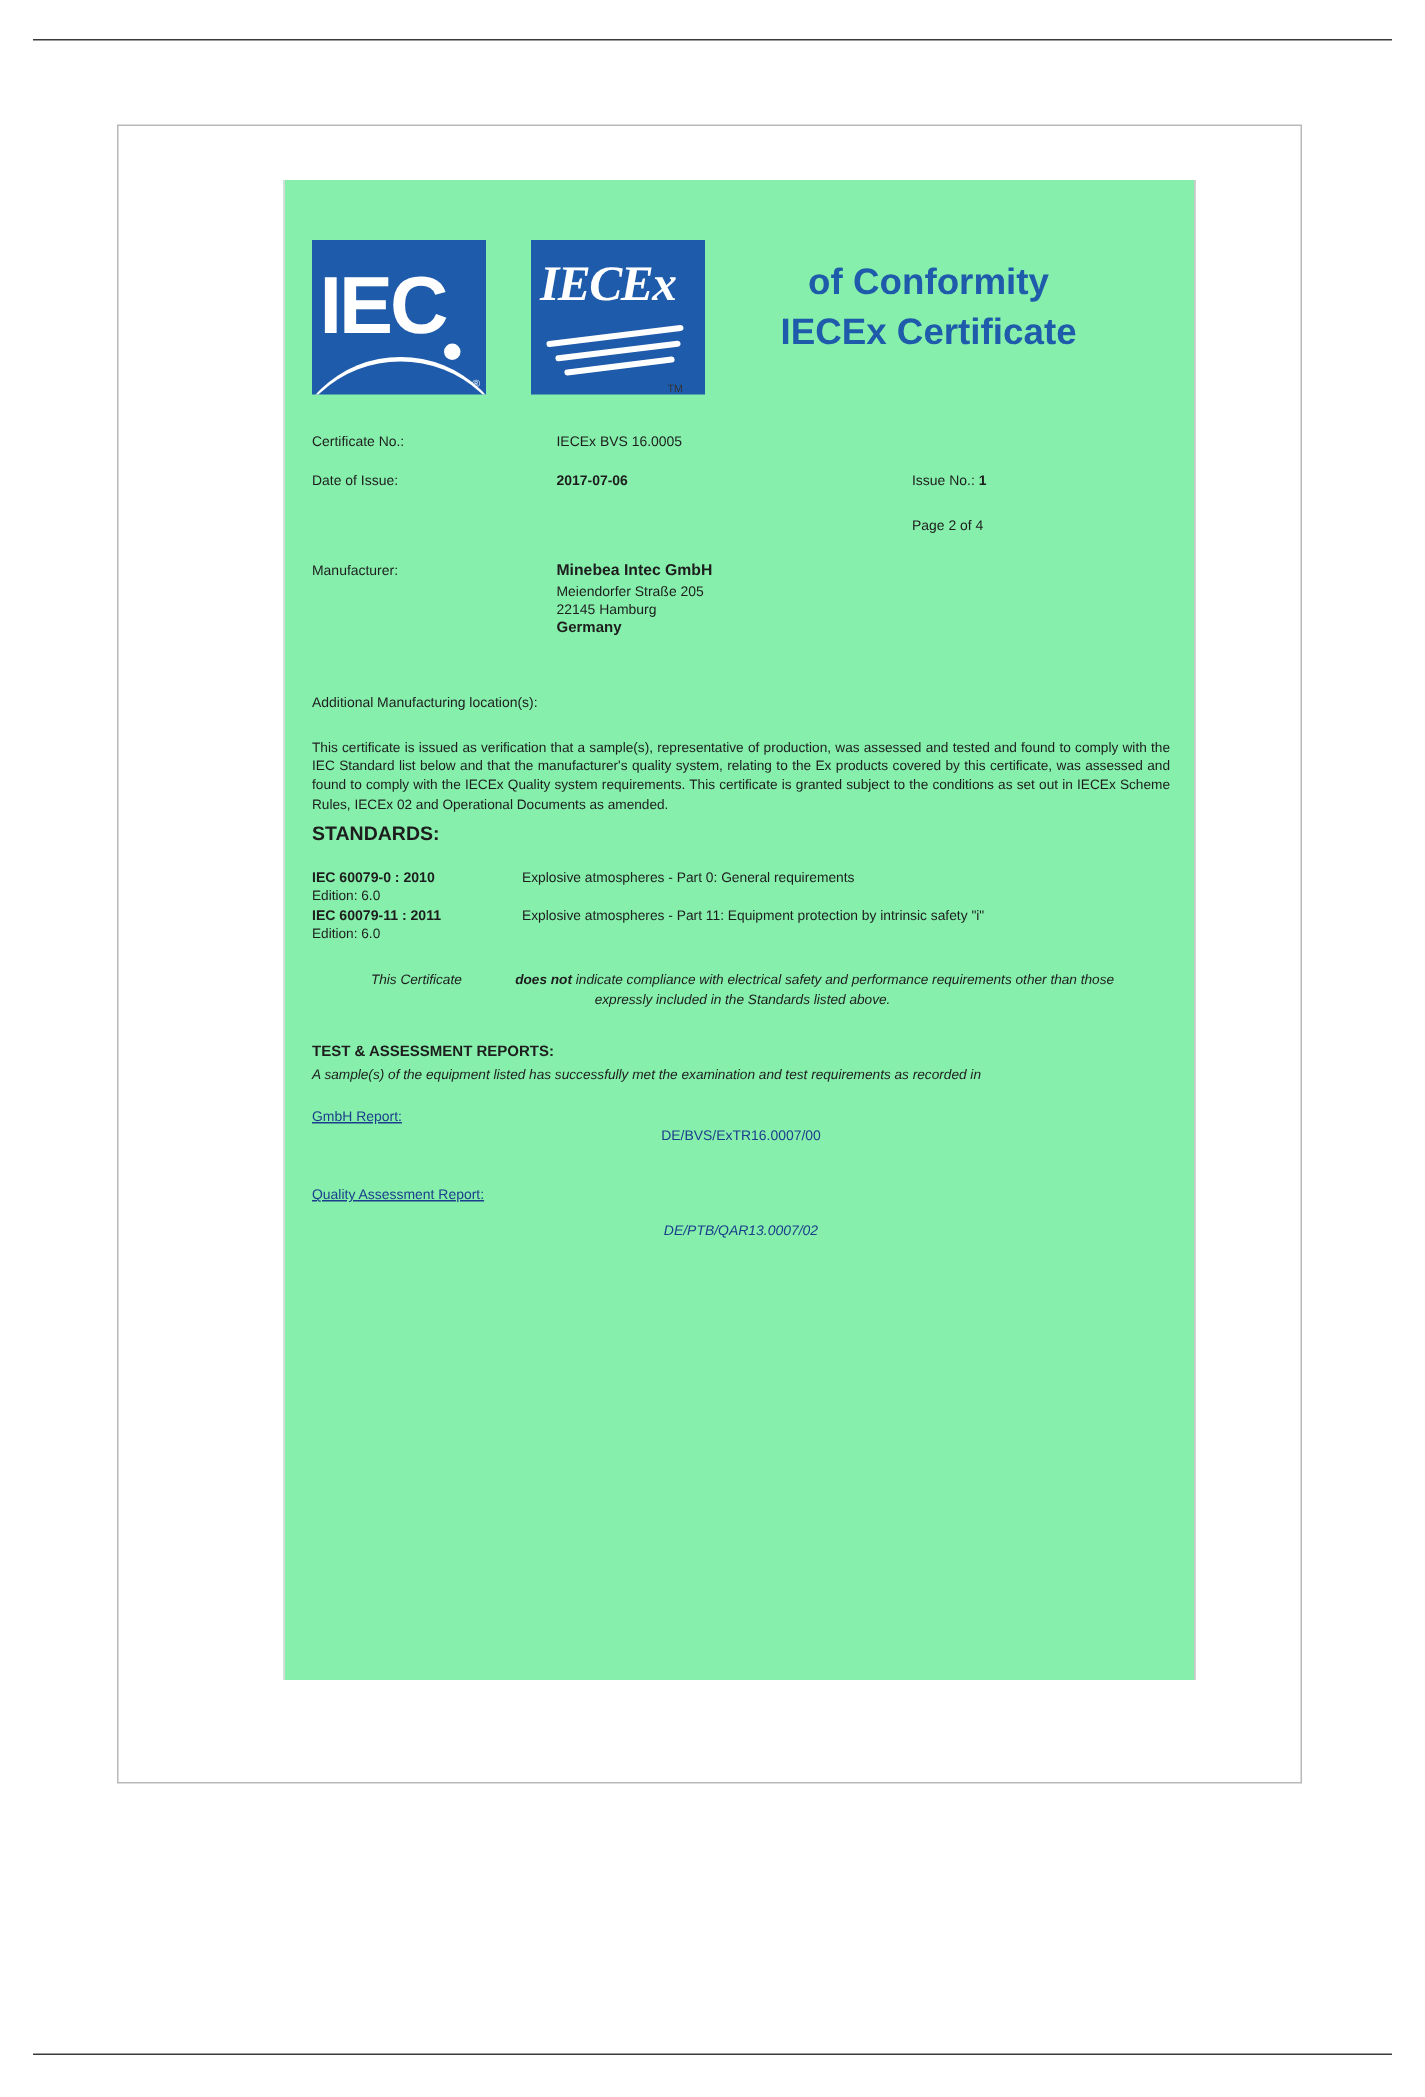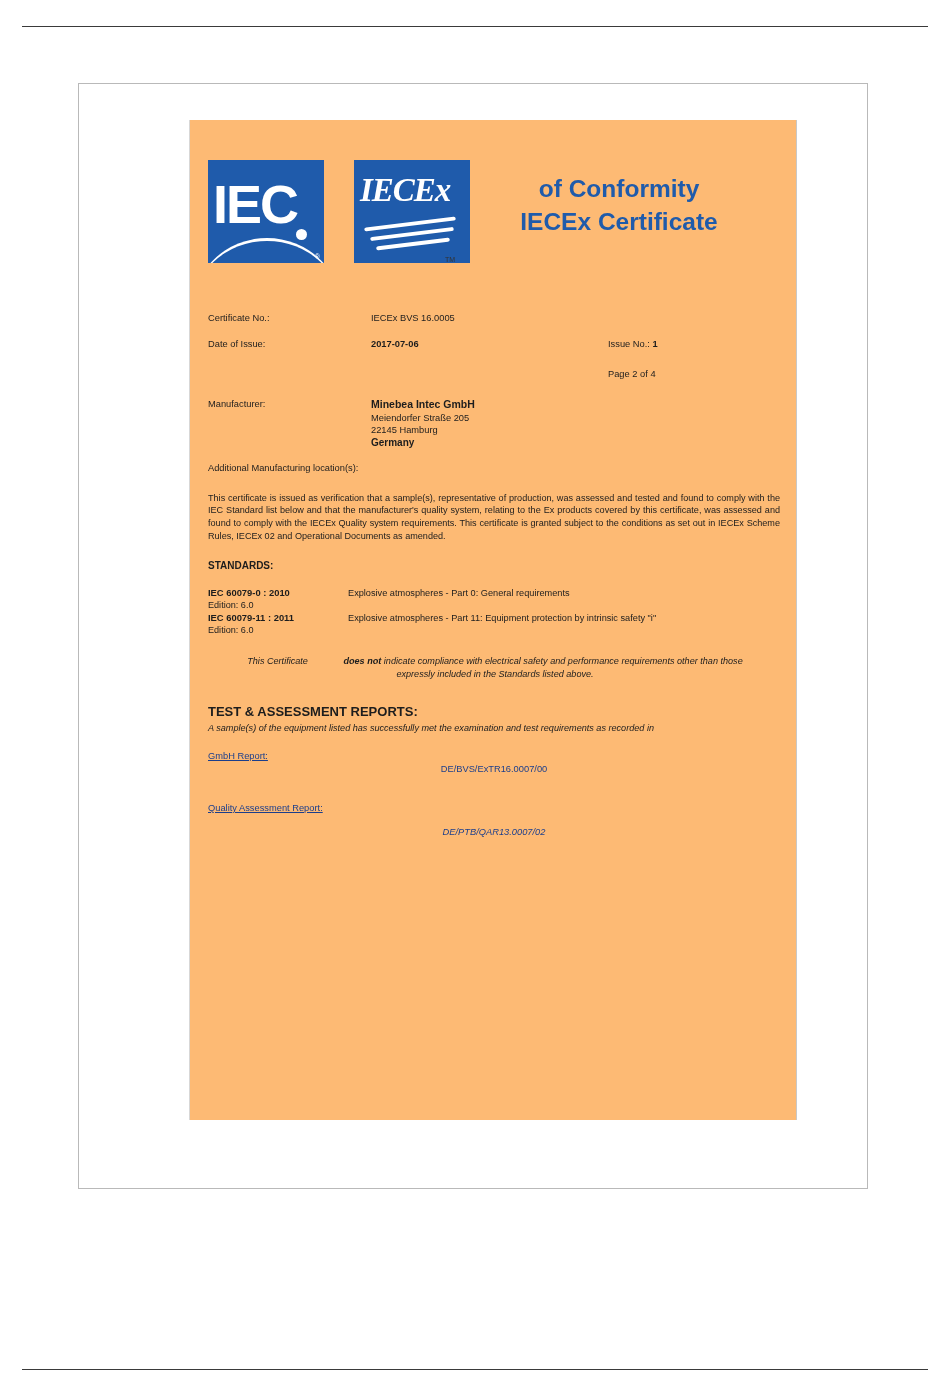--- a/index.html
+++ b/index.html
@@ -37,21 +37,21 @@
     box-sizing: border-box;
   }
 
   
   .scan {
     position: absolute;
     left: 110px;
     top: 36px;
     width: 608px;
     height: 1000px;
-    background: #fdba74;
+    background: #86efac;
     border-left: 1px solid #d7d7d7;
     border-right: 1px solid #cfcfcf;
     box-sizing: border-box;
     padding-left: 12px;
   }
   .scan::after {
     content: "";
     position: absolute;
     right: -1px;
     top: 0;
@@ -212,23 +212,23 @@
     width: 572px;
   }
   .addl-loc { font-size: 9.3px; }
   .para {
     margin-top: 17px;
     text-align: justify;
     font-size: 9.1px;
     line-height: 1.42;
   }
   .sec-head {
-    margin-top: 16px;
-    font-weight: bold;
-    font-size: 10px;
+    margin-top: 4px;
+    font-weight: bold;
+    font-size: 13px;
   }
   .sec-sub {
     margin-top: 1px;
     font-size: 9.1px;
     line-height: 1.42;
     text-align: justify;
   }
 
   .std-table {
     margin-top: 14px;
@@ -256,21 +256,21 @@
     font-style: italic;
     font-size: 9.1px;
     text-align: center;
     line-height: 1.45;
   }
   .disclaimer b { font-weight: bold; margin-left: 33px; }
 
   .test-head {
     margin-top: 22px;
     font-weight: bold;
-    font-size: 13px;
+    font-size: 10px;
   }
   .test-sub {
     margin-top: 2px;
     font-style: italic;
     font-size: 9.1px;
   }
 
   .rep-label {
     margin-top: 15px;
     text-decoration: underline;
@@ -312,21 +312,21 @@
         </div>
         <div class="tm">TM</div>
 
         <div class="header-title">
           <div>of Conformity</div>
           <div>IECEx Certificate</div>
         </div>
       </div>
 
       <div class="meta">
-        <div class="meta-row" style="height:26px;margin-top:24px;">
+        <div class="meta-row" style="height:26px;">
           <span class="label">Certificate No.:</span>
           <span class="value">IECEx BVS 16.0005</span>
         </div>
 
         <div class="meta-row" style="height:30px;">
           <span class="label">Date of Issue:</span>
           <span class="value bold">2017-07-06</span>
           <span class="right-val"><span>Issue No.:</span> <b>1</b></span>
         </div>
 

